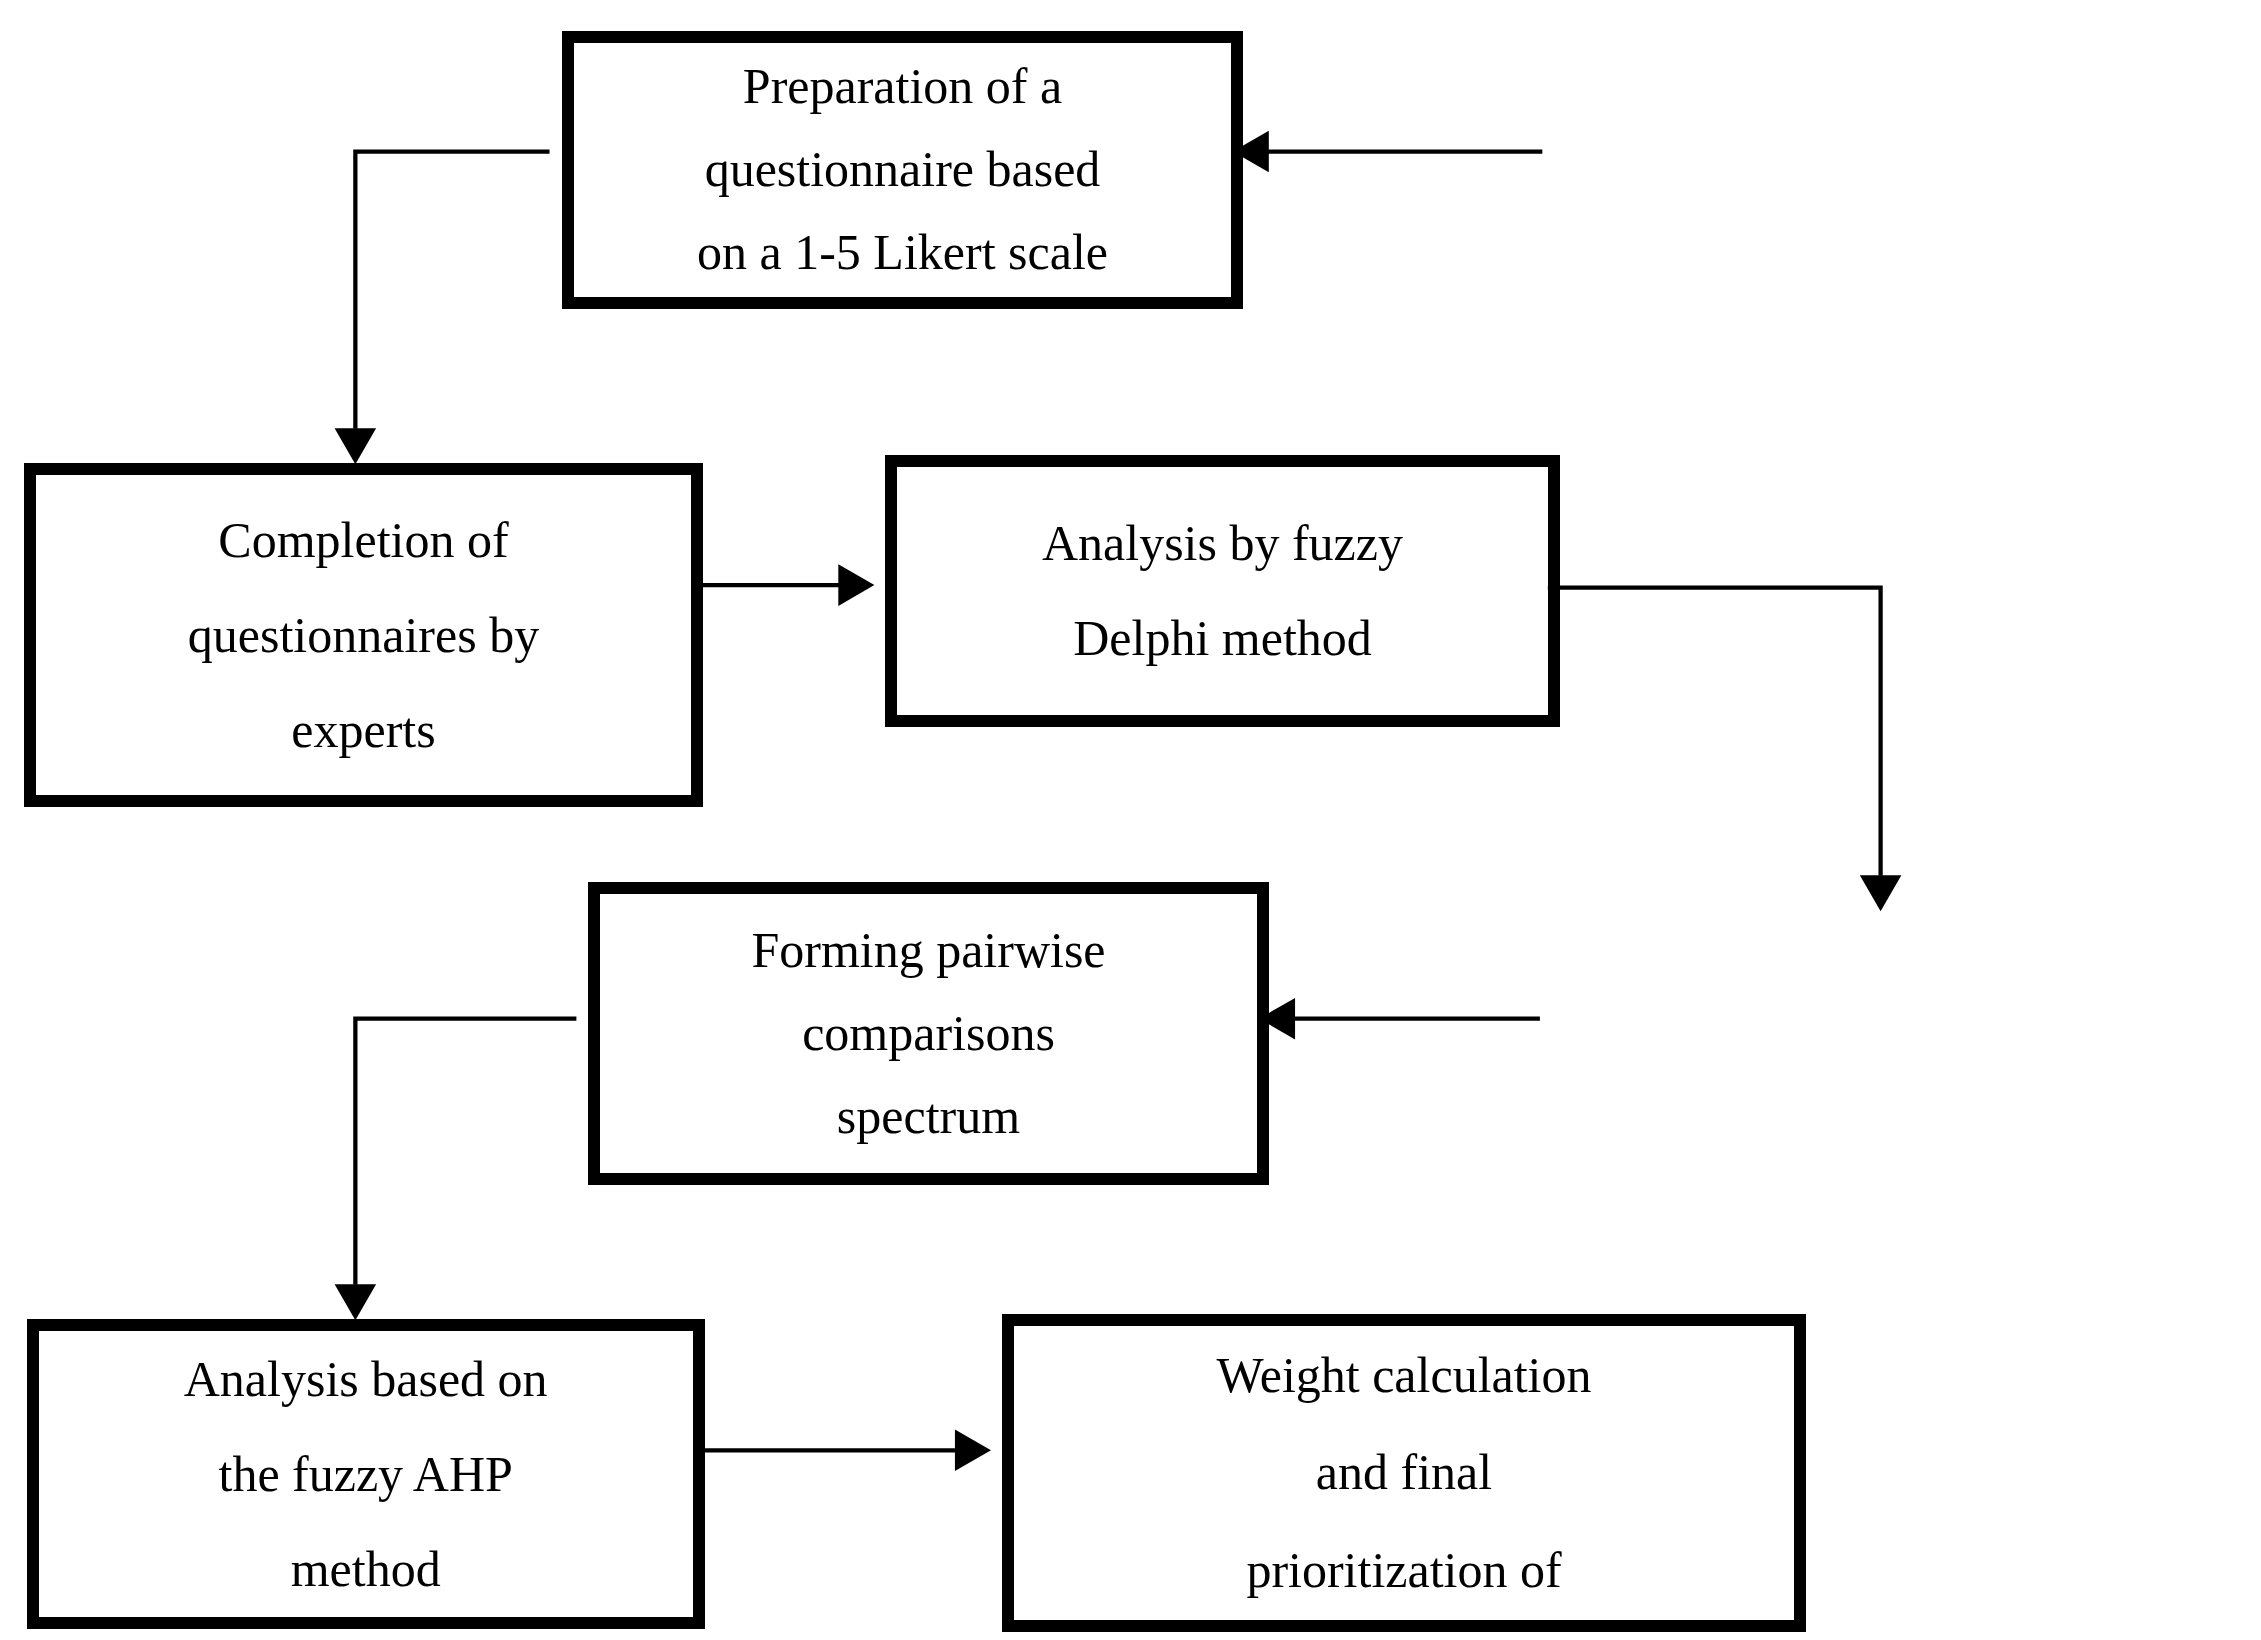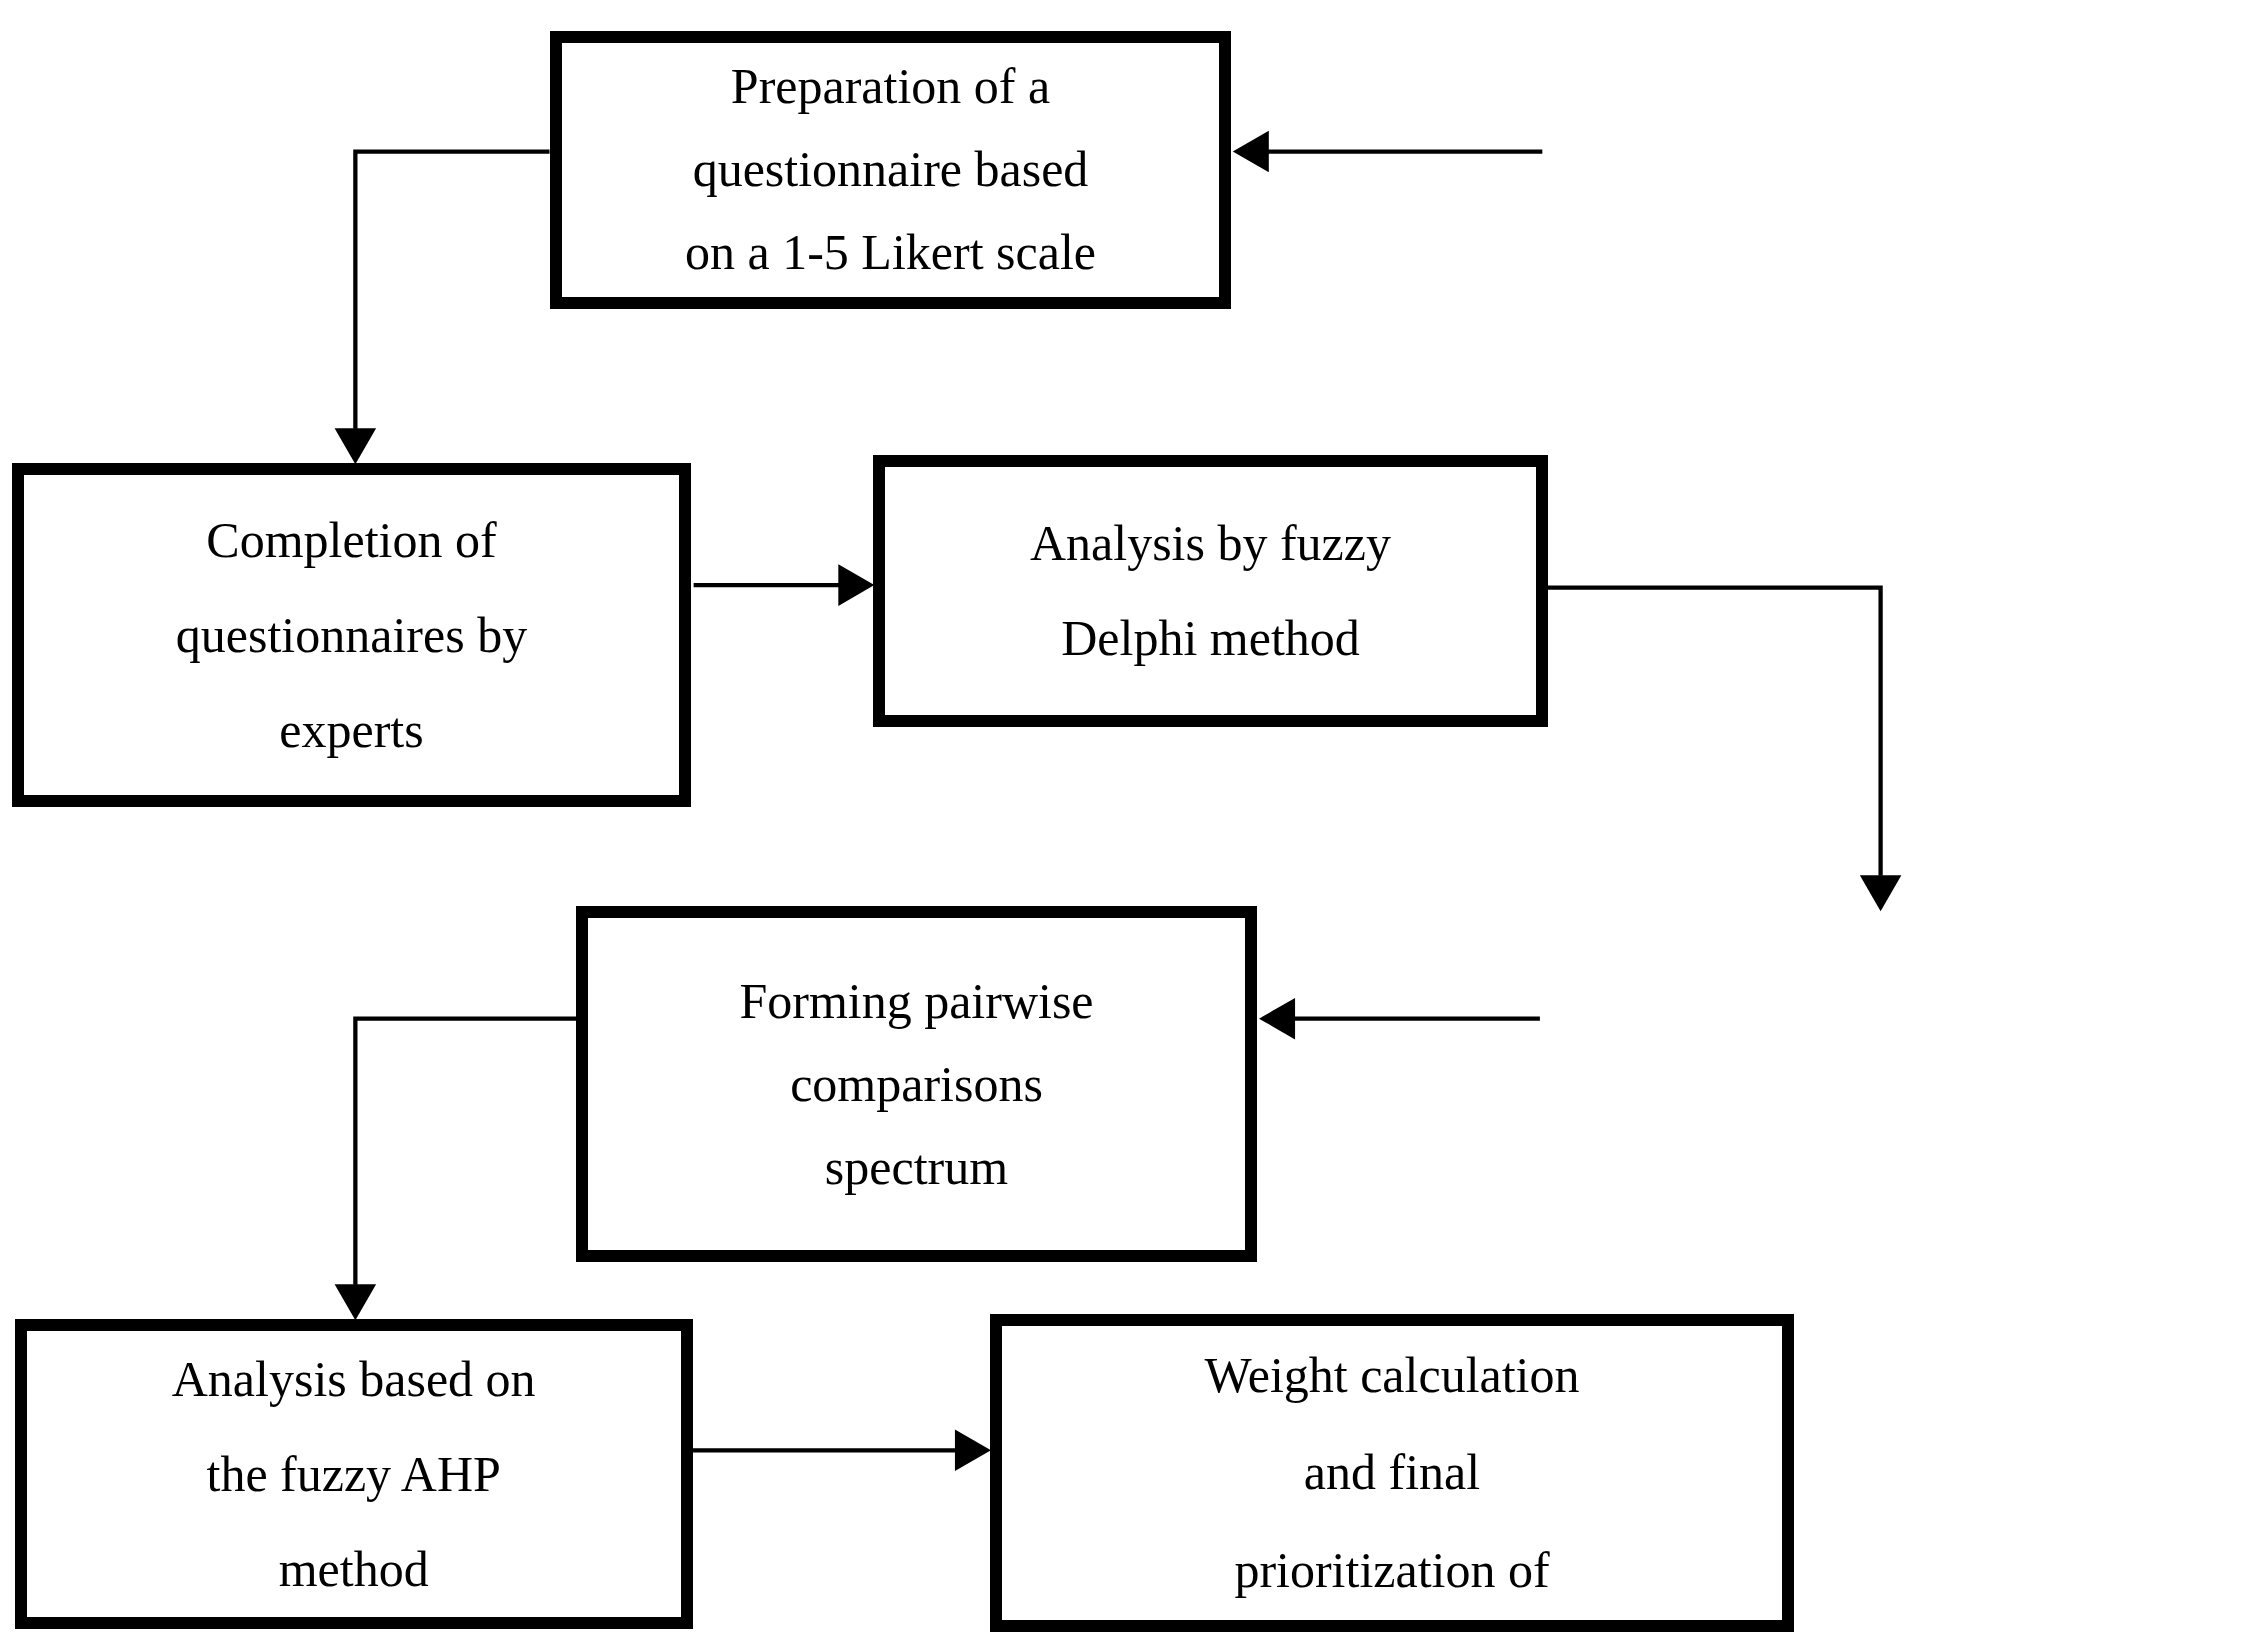--- a/index.html
+++ b/index.html
@@ -16,20 +16,21 @@
     box-sizing:border-box;
     border:12.2px solid #000000;
     background:#ffffff;
     display:flex;
     align-items:center;
     justify-content:center;
     text-align:center;
     font-size:50px;
     line-height:1.66;
     color:#000000;
+    margin-left:12px;
   }
   .node .lines{width:100%;}
   .node--clip{
     align-items:flex-start;
     overflow:hidden;
     padding-top:14.7px;
     line-height:1.75;
   }
   #edges{
     position:absolute;
@@ -60,21 +61,21 @@
   </div>
 
   <div class="node" style="left:873px;top:455px;width:675px;height:272px;line-height:1.9;">
     <div class="lines">
       <div>Analysis by fuzzy</div>
       <div>Delphi method</div>
     </div>
   </div>
 
 
-  <div class="node" style="left:576px;top:906px;width:681px;height:356px;">
+  <div class="node" style="left:576px;top:882px;width:681px;height:303px;">
     <div class="lines">
       <div>Forming pairwise</div>
       <div>comparisons</div>
       <div>spectrum</div>
     </div>
   </div>
 
   <div class="node" style="left:14.7px;top:1319px;width:678px;height:310px;line-height:1.9;">
     <div class="lines">
       <div>Analysis based on</div>

